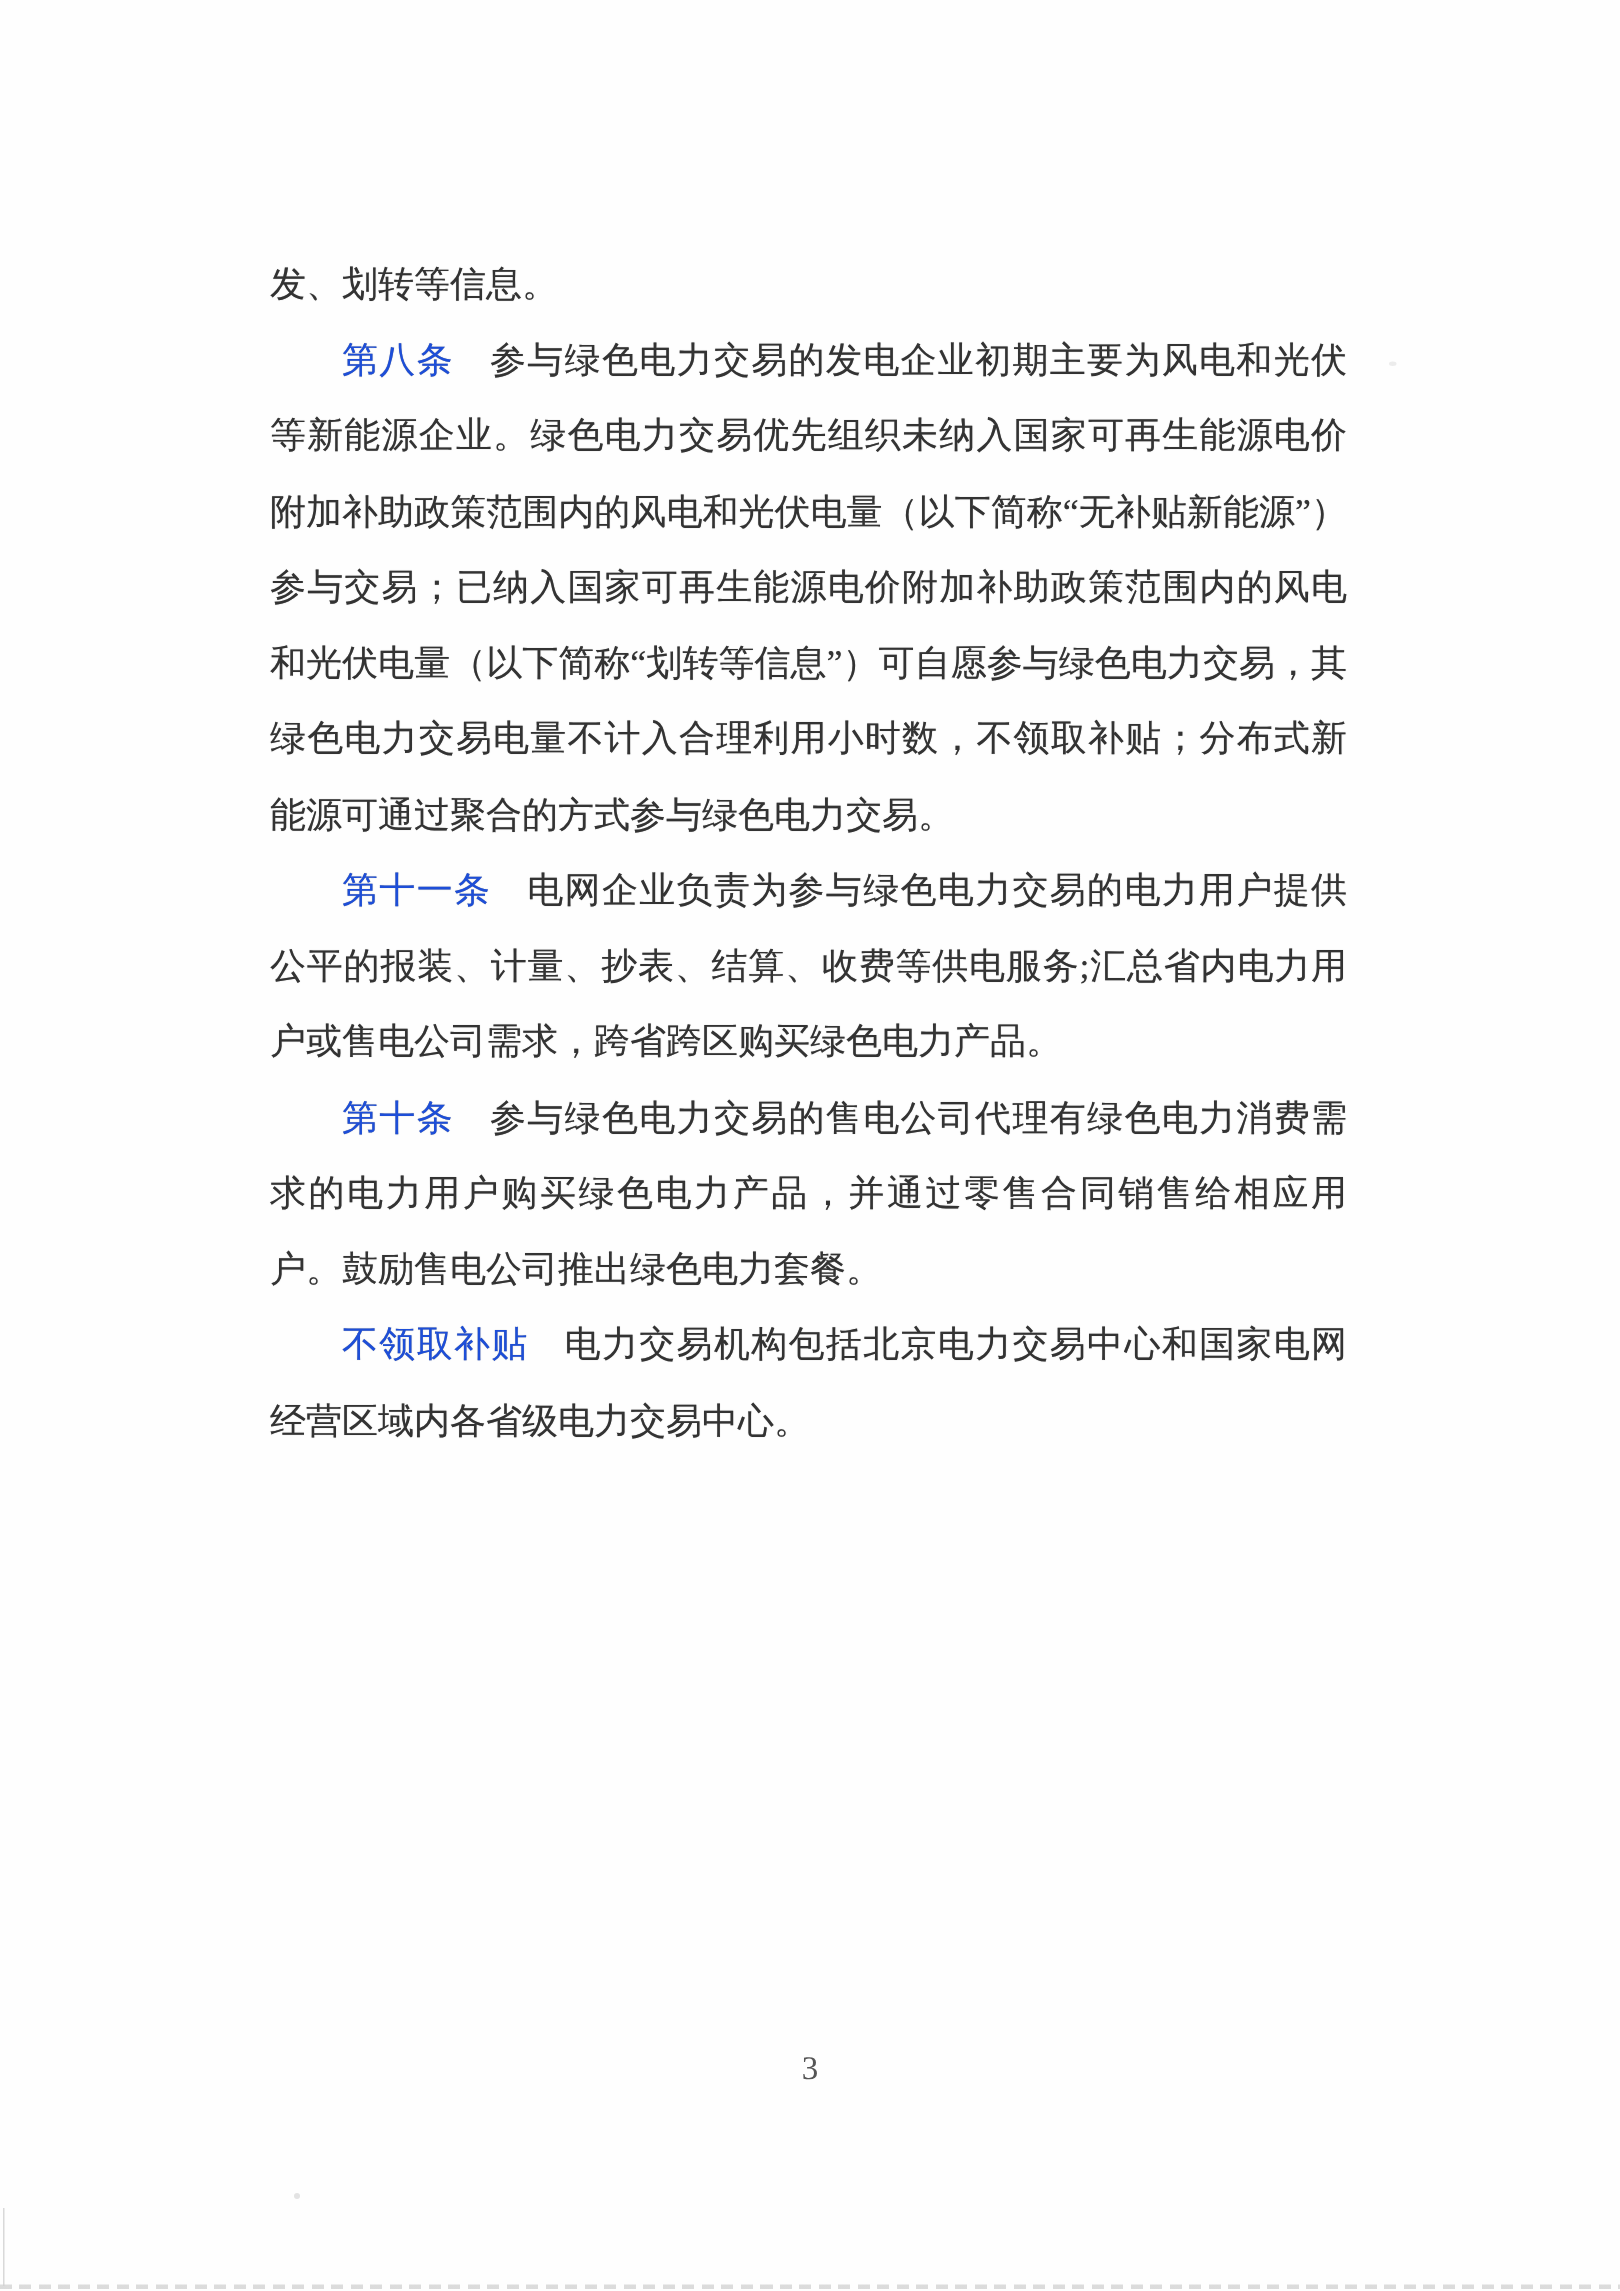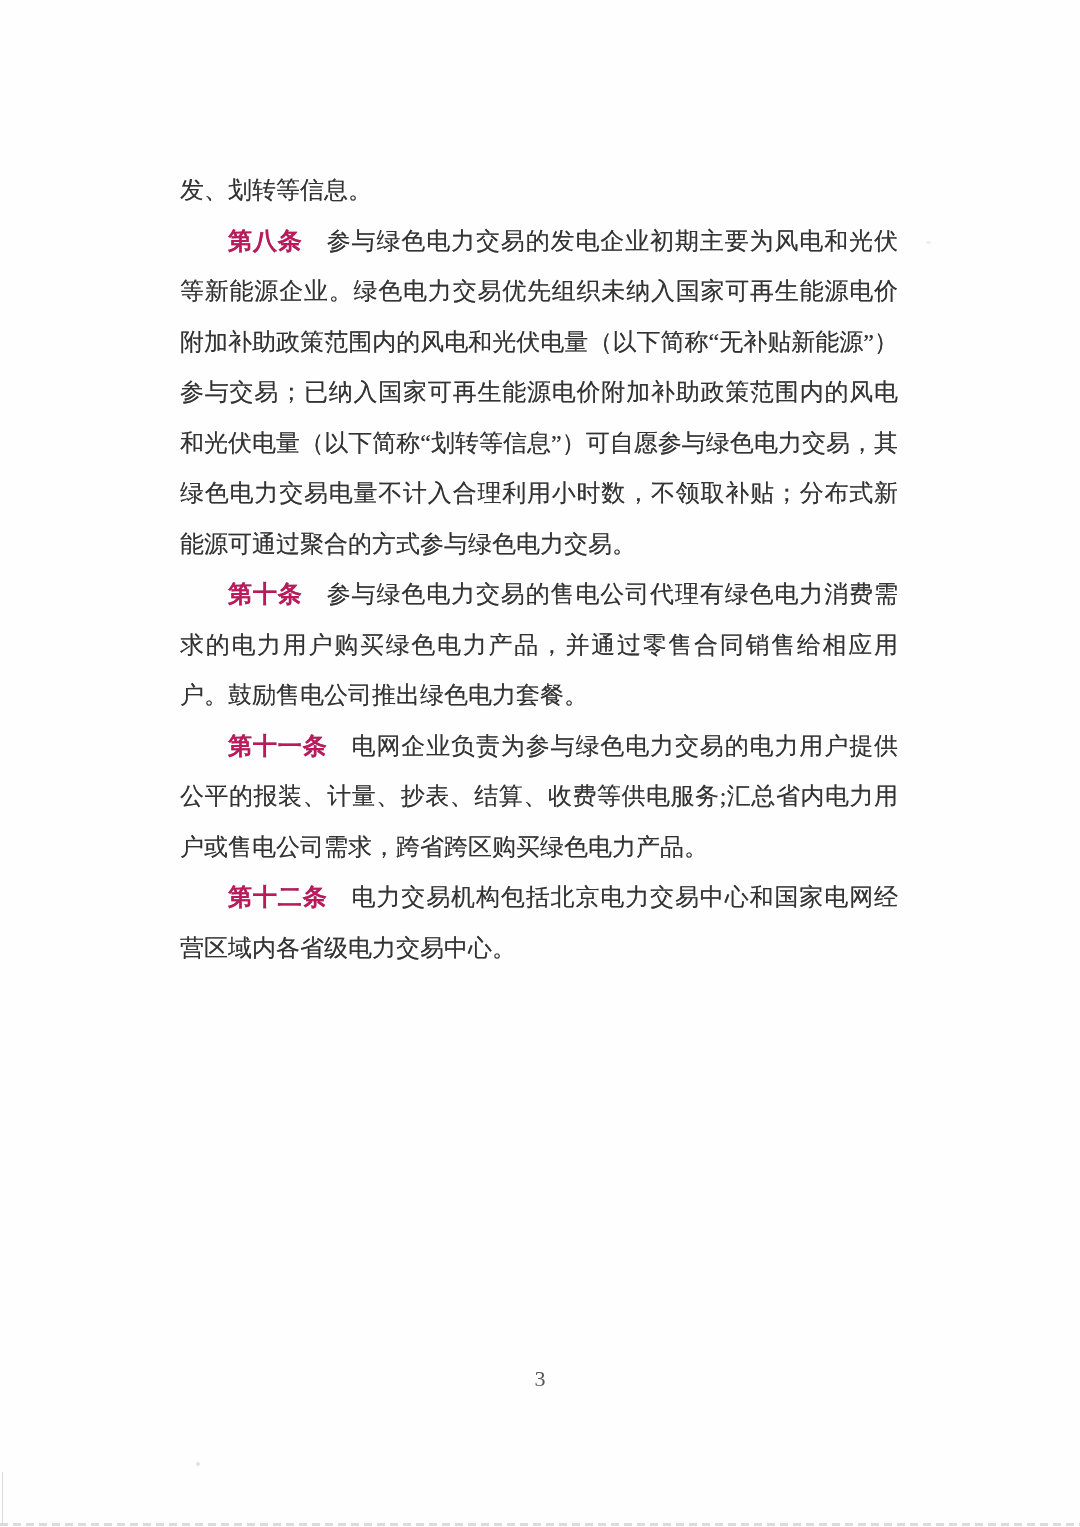--- a/index.html
+++ b/index.html
@@ -18,22 +18,22 @@
     width: 718px;
     font-size: 24px;
     line-height: 50.5px;
     color: #333333;
     text-align: justify;
     text-shadow: 0 0 0.5px rgba(48,48,48,0.55);
   }
   .text-block p { margin: 0; padding: 0; }
   .text-block p.indent { text-indent: 2em; }
   .art-num {
-    font-weight: bold;
-    color: #be185d;
+    font-weight: normal;
+    color: #1d4ed8;
     margin-right: 1em;
   }
   .page-number {
     position: absolute;
     top: 1366px;
     left: 0;
     width: 1080px;
     text-align: center;
     font-size: 22px;
     line-height: 26px;
@@ -62,23 +62,23 @@
   .speck-1 { left: 196px; top: 1462px; width: 4px; height: 4px; background: #e3e3e3; }
   .speck-2 { left: 926px; top: 241px; width: 5px; height: 3px; background: #ececec; }
 </style>
 </head>
 <body>
 
 <div class="page">
   <div class="text-block" id="text-block">
       <p class=""><span>发、划转等信息。</span></p>
       <p class="indent"><span class="art-num">第八条</span><span>参与绿色电力交易的发电企业初期主要为风电和光伏等新能源企业。绿色电力交易优先组织未纳入国家可再生能源电价附加补助政策范围内的风电和光伏电量（以下简称“无补贴新能源”）参与交易；已纳入国家可再生能源电价附加补助政策范围内的风电和光伏电量（以下简称“划转等信息”）可自愿参与绿色电力交易，其绿色电力交易电量不计入合理利用小时数，不领取补贴；分布式新能源可通过聚合的方式参与绿色电力交易。</span></p>
+      <p class="indent"><span class="art-num">第十一条</span><span>电网企业负责为参与绿色电力交易的电力用户提供公平的报装、计量、抄表、结算、收费等供电服务;汇总省内电力用户或售电公司需求，跨省跨区购买绿色电力产品。</span></p>
       <p class="indent"><span class="art-num">第十条</span><span>参与绿色电力交易的售电公司代理有绿色电力消费需求的电力用户购买绿色电力产品，并通过零售合同销售给相应用户。鼓励售电公司推出绿色电力套餐。</span></p>
-      <p class="indent"><span class="art-num">第十一条</span><span>电网企业负责为参与绿色电力交易的电力用户提供公平的报装、计量、抄表、结算、收费等供电服务;汇总省内电力用户或售电公司需求，跨省跨区购买绿色电力产品。</span></p>
-      <p class="indent"><span class="art-num">第十二条</span><span>电力交易机构包括北京电力交易中心和国家电网经营区域内各省级电力交易中心。</span></p>
+      <p class="indent"><span class="art-num">不领取补贴</span><span>电力交易机构包括北京电力交易中心和国家电网经营区域内各省级电力交易中心。</span></p>
     </div>
 
   <div class="page-number">3</div>
 
   <div class="scan-edge-bottom"></div>
   <div class="scan-edge-left"></div>
   <div class="speck speck-1"></div>
   <div class="speck speck-2"></div>
 </div>
 

